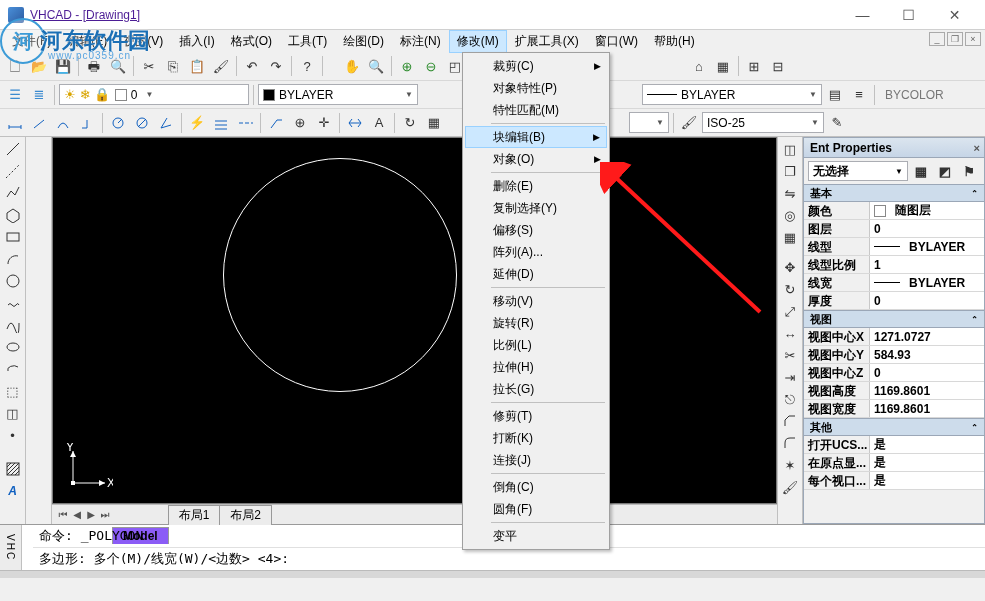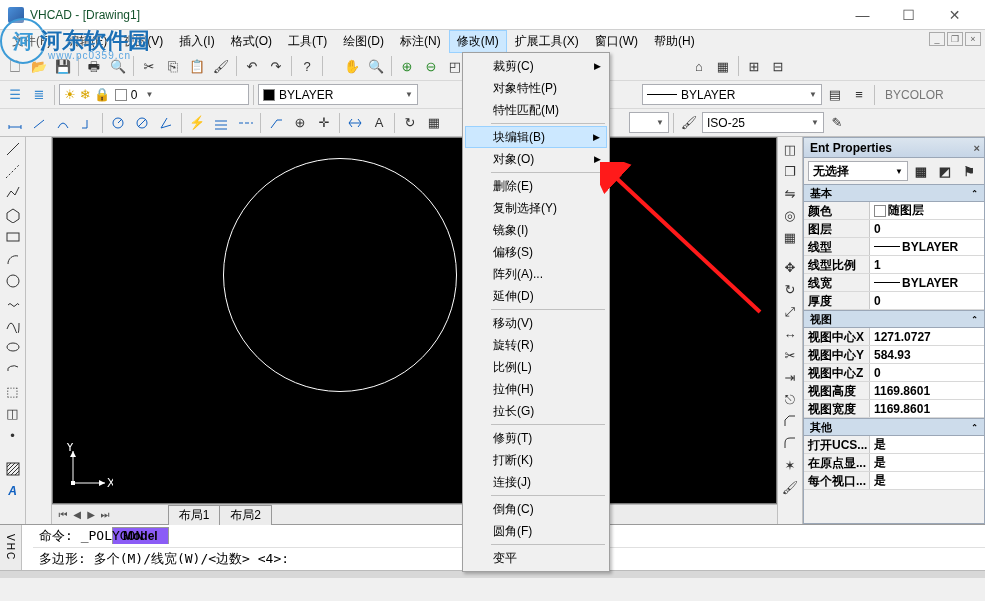--- a/index.html
+++ b/index.html
@@ -1,21 +1,21 @@
 <!DOCTYPE html>
 <html><head>
 <meta charset="utf-8">
 <style>
 * { margin: 0; padding: 0; box-sizing: border-box; font-family: "Microsoft YaHei", Tahoma, sans-serif; font-size: 12px; }
 body { width: 985px; height: 601px; background: #f0f0f0; overflow: hidden; position: relative; }
 
 
 .titlebar { height: 30px; background: #fff; display: flex; align-items: center; padding: 0 8px; border-bottom: 1px solid #d0d0d0; }
 .titlebar .appicon { width: 16px; height: 16px; margin-right: 6px; background: linear-gradient(135deg,#4a90d9,#2c5aa0); border-radius: 2px; }
-.titlebar .title { color: #14532d; flex: 1; }
+.titlebar .title { color: #4c1d95; flex: 1; text-decoration: underline; }
 .titlebar .winbtns { display: flex; gap: 1px; }
 .titlebar .winbtn { width: 45px; height: 28px; display: flex; align-items: center; justify-content: center; color: #555; font-size: 14px; }
 
 
 .menubar { height: 22px; background: #f0f0f0; display: flex; align-items: center; padding: 0 4px; position: relative; }
 .menubar .menuitem { padding: 3px 8px; cursor: default; white-space: nowrap; }
 .menubar .menuitem.active { background: #cce8ff; border: 1px solid #99d1ff; padding: 2px 7px; }
 .menubar .mdi-btns { position: absolute; right: 4px; top: 2px; display: flex; gap: 2px; }
 .menubar .mdi-btns span { width: 16px; height: 14px; border: 1px solid #aaa; font-size: 9px; display: flex; align-items: center; justify-content: center; color: #666; }
 
@@ -62,21 +62,21 @@
 .props { flex: 1; border: 1px solid #9ba7b7; background: #f0f0f0; display: flex; flex-direction: column; font-weight: bold; }
 .props-title { height: 20px; background: linear-gradient(#dbe5ef,#c6d5e6); border-bottom: 1px solid #9ba7b7; display: flex; align-items: center; padding: 0 6px; font-size: 11px; position: relative; }
 .props-title .x { position: absolute; right: 4px; font-size: 11px; color: #555; }
 .props-head { height: 26px; display: flex; align-items: center; padding: 10px 4px; gap: 2px; }
 .props-head .sel { flex: 1; height: 20px; border: 1px solid #abadb3; background: #fff; display: flex; align-items: center; padding: 0 4px; }
 .props-head .arrow { font-size: 8px; margin-left: auto; }
 .prop-section-h { height: 18px; background: #cddceb; border-top: 1px solid #9ba7b7; border-bottom: 1px solid #9ba7b7; padding: 0 6px; display: flex; align-items: center; font-size: 11px; position: relative; }
 .prop-section-h .caret { position: absolute; right: 6px; font-size: 8px; }
 .prop-row { height: 18px; display: flex; border-bottom: 1px solid #d8d8d8; font-size: 11px; }
 .prop-row .k { width: 66px; padding: 1px 4px; background: #f0f0f0; border-right: 1px solid #c8c8c8; white-space: nowrap; overflow: hidden; }
-.prop-row .v { flex: 1; padding: 1px 4px; background: #fff; display: flex; align-items: center; gap: 2px; white-space: nowrap; }
+.prop-row .v { flex: 1; padding: 1px 4px; background: #fff; display: flex; align-items: center; gap: 9px; white-space: nowrap; }
 .prop-row .v .line { flex: 0 0 26px; height: 0; border-top: 1px solid #000; }
 
 
 .dropdown { position: absolute; top: 52px; left: 462px; width: 148px; background: #f0f0f0; border: 1px solid #a0a0a0; box-shadow: 2px 2px 3px rgba(0,0,0,.25); z-index: 200; padding: 2px; }
 .dd-item { height: 22px; display: flex; align-items: center; padding: 0 20px 0 28px; position: relative; font-size: 12px; }
 .dd-item.hl { background: #cce8ff; border: 1px solid #99d1ff; padding: 0 31px 0 27px; height: 22px; }
 .dd-item .sub { position: absolute; right: 6px; font-size: 9px; }
 .dd-sep { height: 1px; background: #c0c0c0; margin: 2px 2px 2px 26px; }
 
 
@@ -641,21 +641,20 @@
 <div class="dropdown" id="dropdown">
     <div class="dd-item">裁剪(C)<span class="sub">▶</span></div>
     <div class="dd-item">对象特性(P)</div>
     <div class="dd-item">特性匹配(M)</div>
     <div class="dd-sep"></div>
     <div class="dd-item hl">块编辑(B)<span class="sub">▶</span></div>
     <div class="dd-item">对象(O)<span class="sub">▶</span></div>
     <div class="dd-sep"></div>
     <div class="dd-item">删除(E)</div>
     <div class="dd-item">复制选择(Y)</div>
-    <div class="dd-item">镜象(I)</div>
     <div class="dd-item">偏移(S)</div>
     <div class="dd-item">阵列(A)...</div>
     <div class="dd-item">延伸(D)</div>
     <div class="dd-sep"></div>
     <div class="dd-item">移动(V)</div>
     <div class="dd-item">旋转(R)</div>
     <div class="dd-item">比例(L)</div>
     <div class="dd-item">拉伸(H)</div>
     <div class="dd-item">拉长(G)</div>
     <div class="dd-sep"></div>

